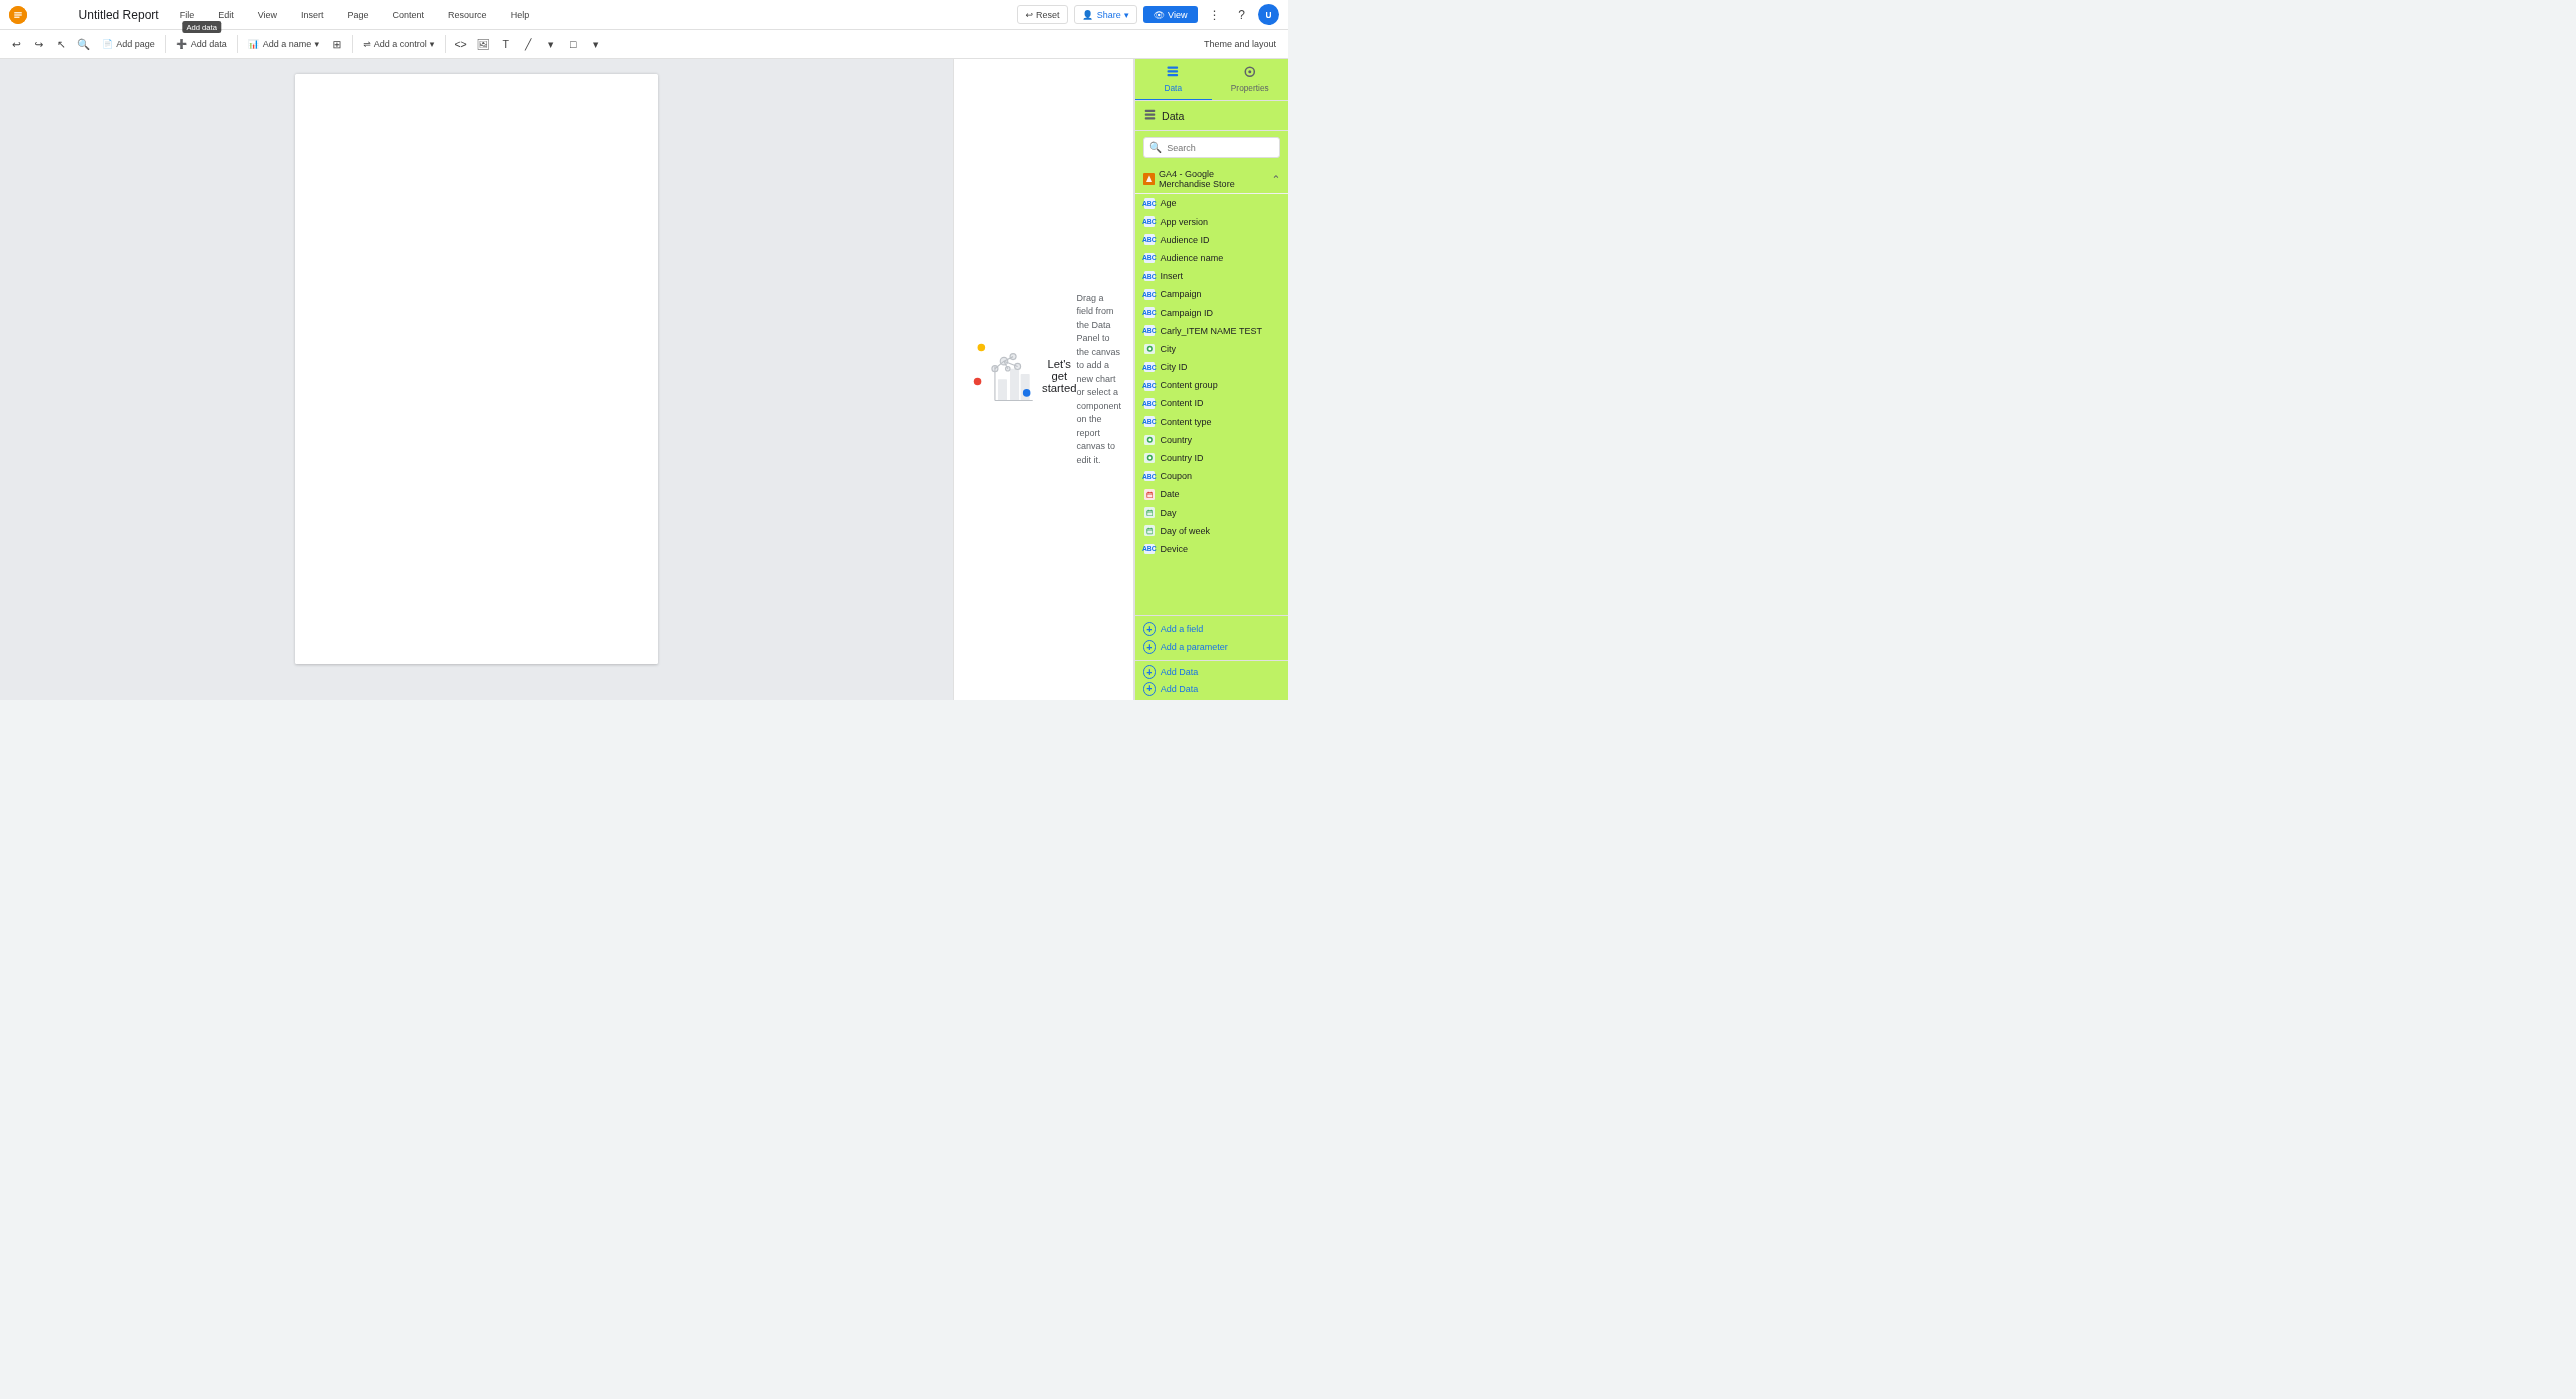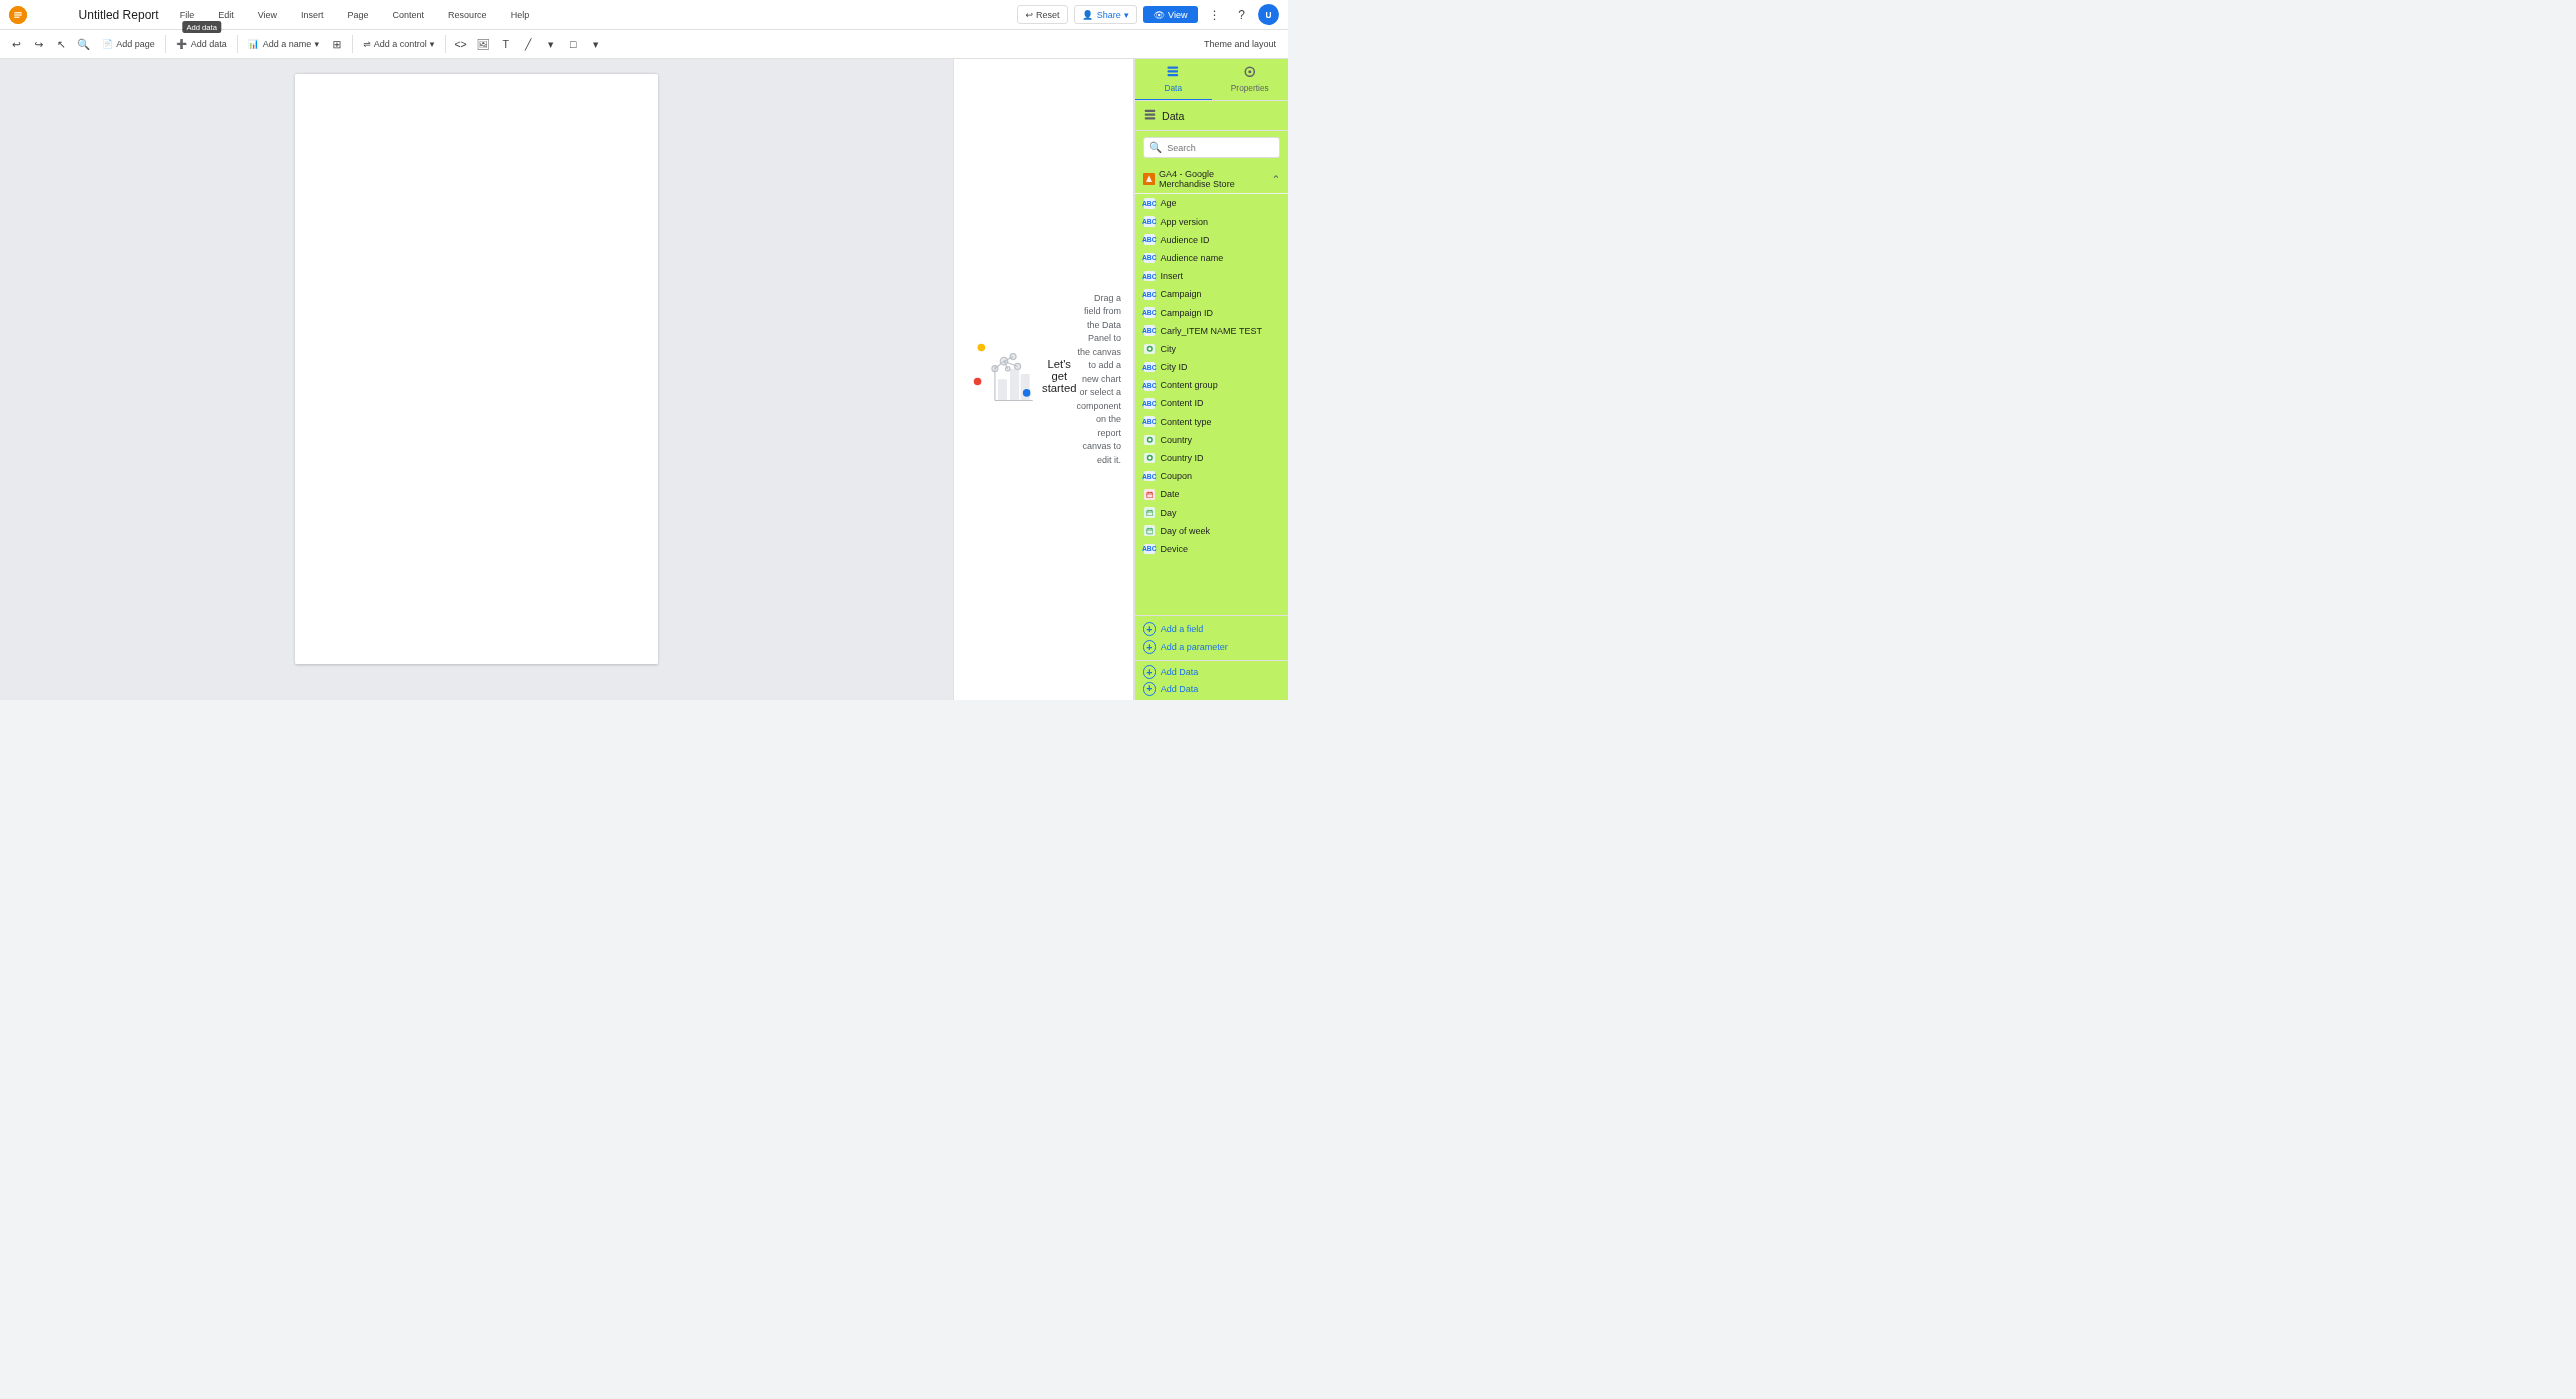--- a/index.html
+++ b/index.html
@@ -171,21 +171,21 @@
     .lets-get-started {
       font-size: 11.3px;
       font-weight: 500;
       color: #202124;
       margin-bottom: 7.6px;
       text-align: center;
     }
     .started-desc {
       font-size: 9px;
       color: #5f6368;
-      text-align: right;
+      text-align: left;
       line-height: 1.5;
     }
 
     
     .right-panel {
       width: 154px;
       background: #bef264;
       border-left: 0.8px solid #e0e0e0;
       display: flex;
       flex-direction: column;

